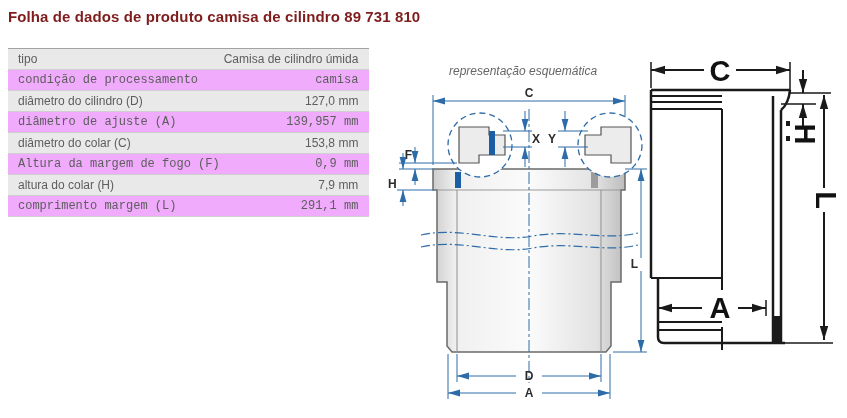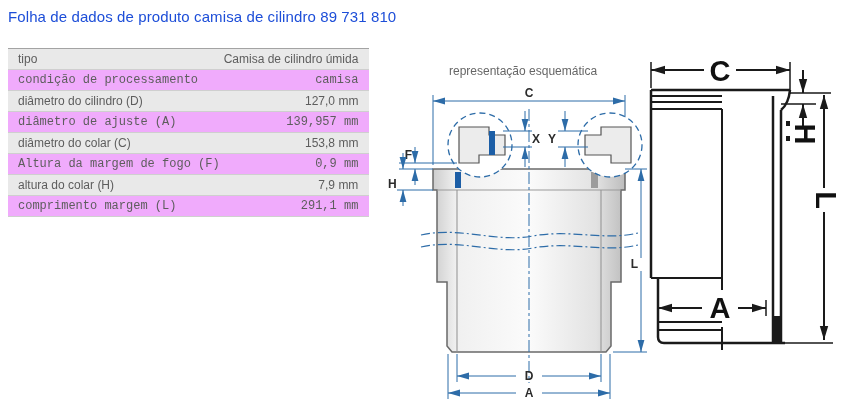--- a/index.html
+++ b/index.html
@@ -1,24 +1,24 @@
 <!DOCTYPE html>
 <html><head>
 <meta charset="utf-8">
 <style>
   html,body{margin:0;padding:0;background:#ffffff;}
   body{width:847px;height:418px;position:relative;font-family:"Liberation Sans",sans-serif;overflow:hidden;}
-  .title{position:absolute;left:8px;top:8px;font-size:15px;font-weight:normal;color:#1d4ed8;letter-spacing:.1px;}
+  .title{position:absolute;left:8px;top:8px;font-size:15px;font-weight:bold;color:#7f1d1d;letter-spacing:.1px;}
   table.spec{position:absolute;left:8px;top:48px;width:331px;border-collapse:collapse;border-top:1px solid #a3a3a3;}
   table.spec td{font-size:12px;color:#5d5d5d;height:20px;padding:0 2px;border-bottom:1px solid #cfcfcf;white-space:nowrap;}
   table.spec td.lbl{text-align:left;padding-left:10px;}
   table.spec td.val{text-align:right;padding-right:11px;}
   table.spec tr.shaded{background:#e9e9e9;}
   table.spec tr.plain{background:#f0abfc;font-family:Liberation Mono, monospace;}
-  .caption{position:absolute;left:449px;top:64px;font-size:12px;color:#666666;}
+  .caption{position:absolute;left:449px;top:64px;font-size:12px;color:#666666;font-style:italic;}
   .svg-left{position:absolute;left:385px;top:85px;}
   .svg-right{position:absolute;left:648px;top:50px;}
   svg text{font-family:"Liberation Sans",sans-serif;}
   .dimlab{font-size:12px;font-weight:bold;fill:#2b2b2b;}
   .biglab{font-size:29px;font-weight:bold;fill:#111111;}
 </style>
 </head>
 <body>
 
 <div class="title">Folha de dados de produto camisa de cilindro 89 731 810</div>

